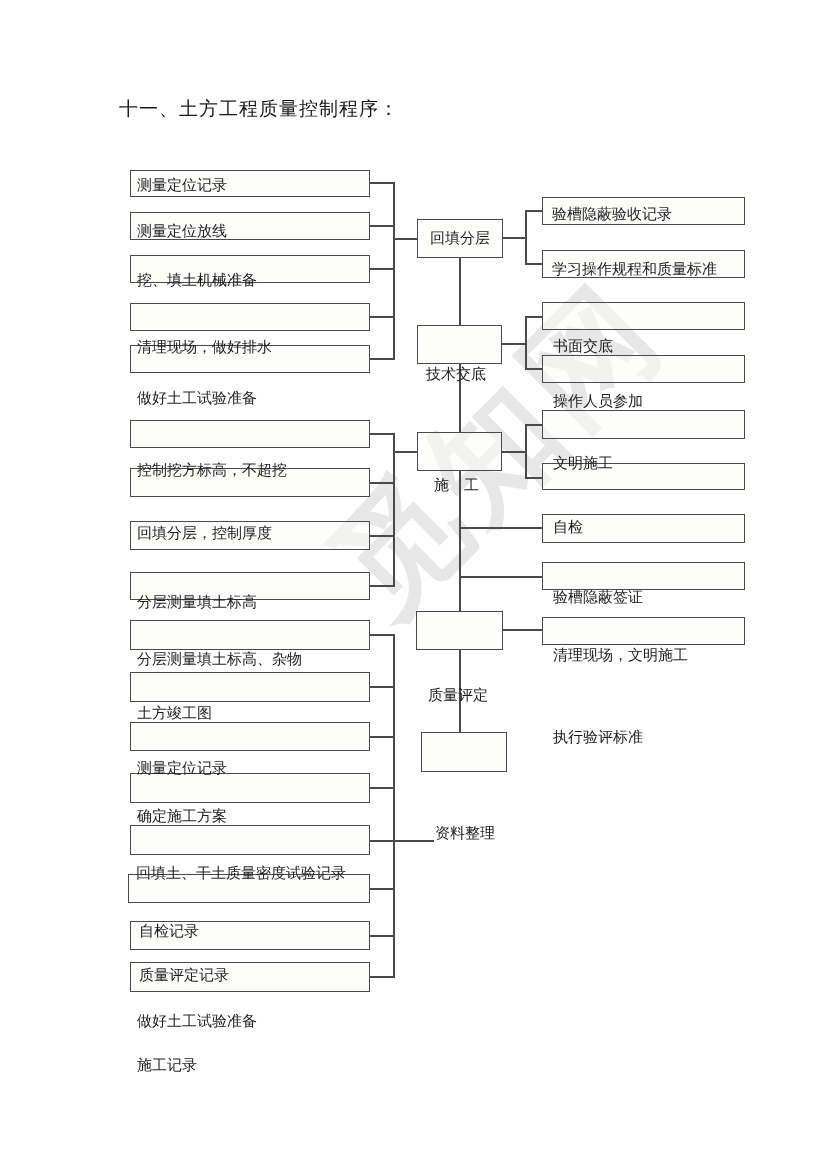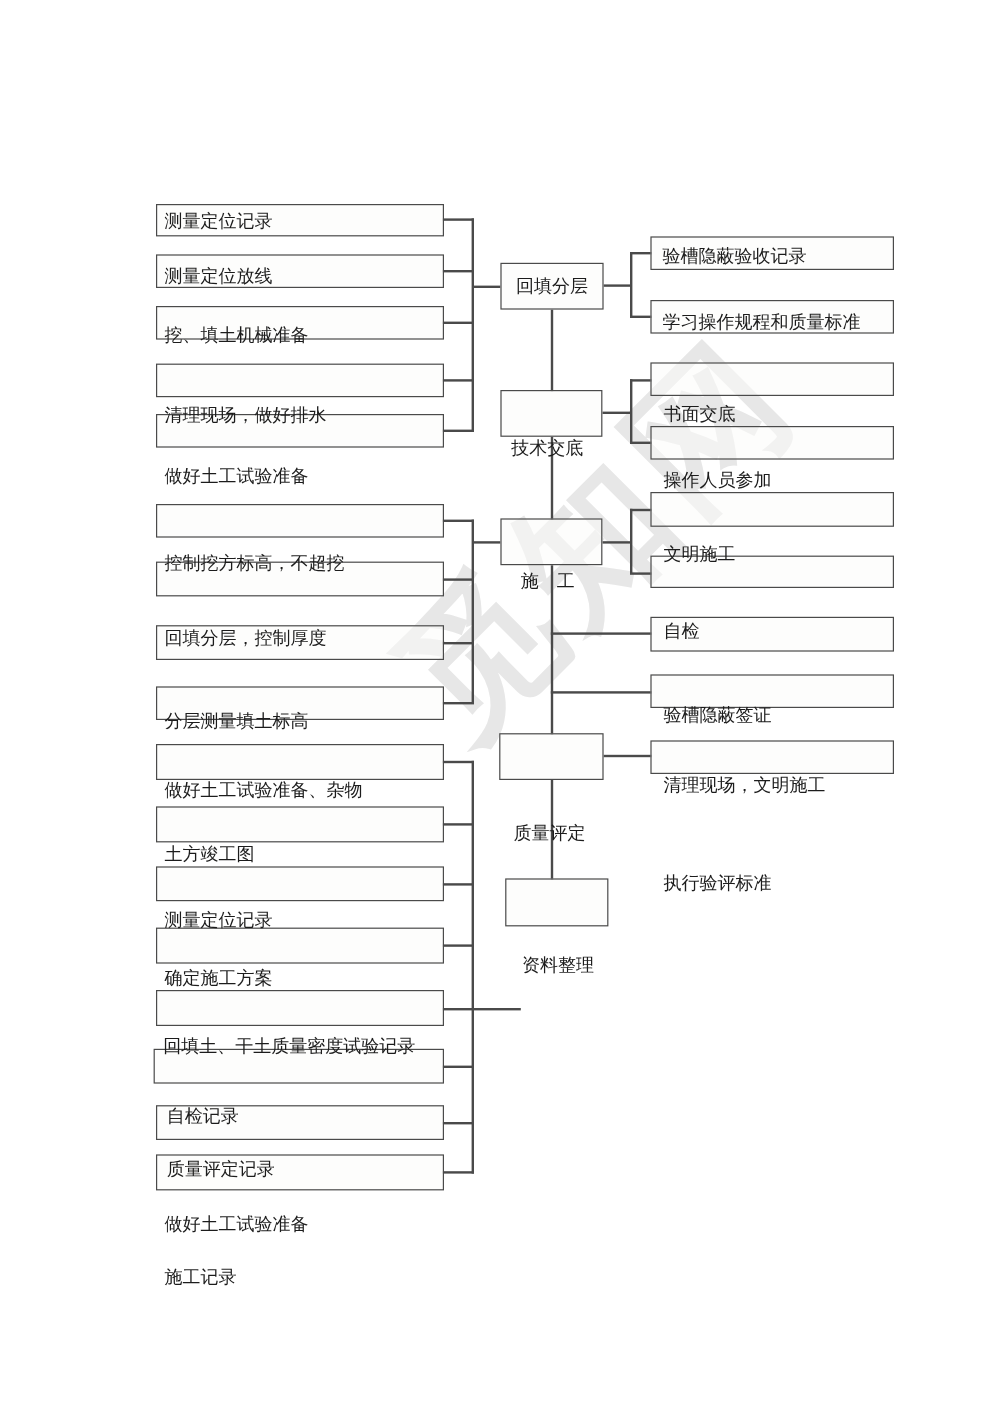--- a/index.html
+++ b/index.html
@@ -17,20 +17,21 @@
       letter-spacing:8px;color:#e7e7e7;transform:rotate(-45deg);transform-origin:0 0;
       white-space:nowrap;z-index:0;}
 </style>
 </head>
 <body>
 
 <div class="page">
 
   <div class="wm">觅知网</div>
 
+  <div class="title">十一、土方工程质量控制程序：</div>
 
   <div class="b" style="left:130px;top:170px;width:240px;height:27px"></div>
   <div class="b" style="left:130px;top:212px;width:240px;height:28px"></div>
   <div class="b" style="left:130px;top:255px;width:240px;height:28px"></div>
   <div class="b" style="left:130px;top:303px;width:240px;height:28px"></div>
   <div class="b" style="left:130px;top:345px;width:240px;height:28px"></div>
   <div class="b" style="left:130px;top:420px;width:240px;height:28px"></div>
   <div class="b" style="left:130px;top:468px;width:240px;height:29px"></div>
   <div class="b" style="left:130px;top:521px;width:240px;height:29px"></div>
   <div class="b" style="left:130px;top:572px;width:240px;height:28px"></div>
@@ -44,41 +45,41 @@
   <div class="b" style="left:130px;top:962px;width:240px;height:30px"></div>
 
   <div class="l" style="left:137px;top:176px">测量定位记录</div>
   <div class="l" style="left:137px;top:222px">测量定位放线</div>
   <div class="l" style="left:137px;top:271px">挖、填土机械准备</div>
   <div class="l" style="left:137px;top:338px">清理现场，做好排水</div>
   <div class="l" style="left:137px;top:389px">做好土工试验准备</div>
   <div class="l" style="left:137px;top:461px">控制挖方标高，不超挖</div>
   <div class="l" style="left:137px;top:524px">回填分层，控制厚度</div>
   <div class="l" style="left:137px;top:593px">分层测量填土标高</div>
-  <div class="l" style="left:137px;top:650px">做好土工试验准备、杂物</div>
+  <div class="l" style="left:137px;top:650px">分层测量填土标高、杂物</div>
   <div class="l" style="left:137px;top:704px">土方竣工图</div>
   <div class="l" style="left:137px;top:759px">测量定位记录</div>
   <div class="l" style="left:137px;top:807px">确定施工方案</div>
   <div class="l" style="left:136px;top:864px">回填土、干土质量密度试验记录</div>
   <div class="l" style="left:139px;top:922px">自检记录</div>
   <div class="l" style="left:139px;top:966px">质量评定记录</div>
   <div class="l" style="left:137px;top:1012px">做好土工试验准备</div>
   <div class="l" style="left:137px;top:1056px">施工记录</div>
 
   <div class="b cbox" style="left:417px;top:219px;width:86px;height:39px">
     <span>回填分层</span>
   </div>
   <div class="b" style="left:417px;top:325px;width:85px;height:39px"></div>
   <div class="l" style="left:426px;top:365px">技术交底</div>
   <div class="b" style="left:417px;top:432px;width:85px;height:39px"></div>
   <div class="l" style="left:434px;top:476px">施　工</div>
   <div class="b" style="left:416px;top:611px;width:87px;height:39px"></div>
   <div class="l" style="left:428px;top:686px">质量评定</div>
   <div class="b" style="left:421px;top:732px;width:86px;height:40px"></div>
-  <div class="l" style="left:435px;top:796px">资料整理</div>
+  <div class="l" style="left:435px;top:824px">资料整理</div>
 
   <div class="b" style="left:542px;top:197px;width:203px;height:28px"></div>
   <div class="b" style="left:542px;top:250px;width:203px;height:28px"></div>
   <div class="b" style="left:542px;top:302px;width:203px;height:28px"></div>
   <div class="b" style="left:542px;top:355px;width:203px;height:28px"></div>
   <div class="b" style="left:542px;top:410px;width:203px;height:29px"></div>
   <div class="b" style="left:542px;top:463px;width:203px;height:27px"></div>
   <div class="b" style="left:542px;top:514px;width:203px;height:29px"></div>
   <div class="b" style="left:542px;top:562px;width:203px;height:28px"></div>
   <div class="b" style="left:542px;top:617px;width:203px;height:28px"></div>

